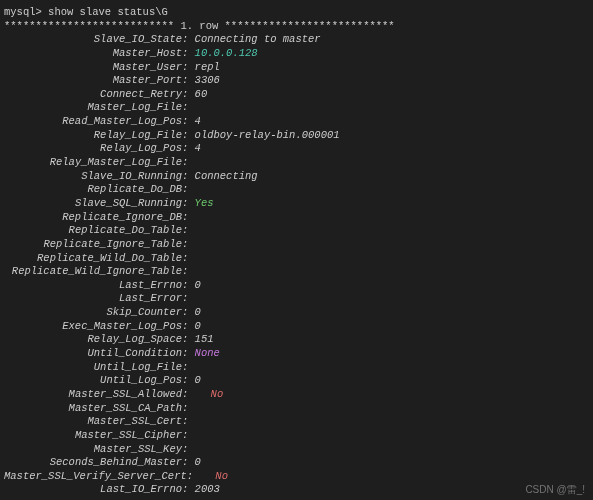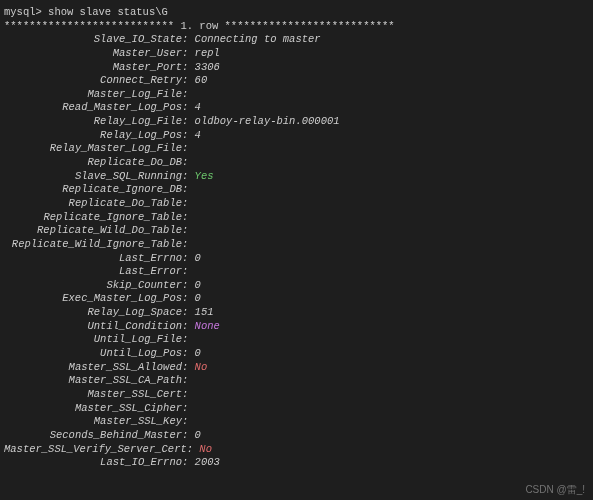--- a/index.html
+++ b/index.html
@@ -15,21 +15,21 @@
     position: relative;
     padding: 6px 0 0 4px;
   }
   .prompt-line { white-space: pre; }
   .kv-row { white-space: pre; font-style: italic; }
   .label { color: #cccccc; display: inline-block; text-align: right; min-width: 178px; }
   .sep { color: #cccccc; }
   .val { color: #cccccc; }
   .cyan { color: #4ec9b0; }
   .green { color: #6cc66c; }
-  .red { color: #e06c6c; }
+  .red { color: #e06c6c; margin-left: 16px; }
   .magenta { color: #c678dd; }
   .row-header { white-space: pre; }
   .watermark {
     position: absolute;
     right: 8px;
     bottom: 4px;
     color: #888888;
     font-size: 10px;
     font-family: sans-serif;
     opacity: 0.8;
@@ -37,28 +37,30 @@
   .fields-area { position: relative; }
 </style>
 </head>
 <body>
 
 <div class="prompt-line">mysql&gt; show slave status\G</div>
 <div class="row-header">*************************** 1. row ***************************</div>
 
 <div id="fields" class="fields-area">
     <div class="kv-row"><span class="label">Slave_IO_State</span><span class="sep">: </span><span class="val ">Connecting to master</span></div>
+    <div class="kv-row"><span class="label">Master_Host</span><span class="sep">: </span><span class="val cyan">10.0.0.128</span></div>
     <div class="kv-row"><span class="label">Master_User</span><span class="sep">: </span><span class="val ">repl</span></div>
     <div class="kv-row"><span class="label">Master_Port</span><span class="sep">: </span><span class="val ">3306</span></div>
     <div class="kv-row"><span class="label">Connect_Retry</span><span class="sep">: </span><span class="val ">60</span></div>
     <div class="kv-row"><span class="label">Master_Log_File</span><span class="sep">: </span><span class="val "></span></div>
     <div class="kv-row"><span class="label">Read_Master_Log_Pos</span><span class="sep">: </span><span class="val ">4</span></div>
     <div class="kv-row"><span class="label">Relay_Log_File</span><span class="sep">: </span><span class="val ">oldboy-relay-bin.000001</span></div>
     <div class="kv-row"><span class="label">Relay_Log_Pos</span><span class="sep">: </span><span class="val ">4</span></div>
     <div class="kv-row"><span class="label">Relay_Master_Log_File</span><span class="sep">: </span><span class="val "></span></div>
+    <div class="kv-row"><span class="label">Slave_IO_Running</span><span class="sep">: </span><span class="val ">Connecting</span></div>
     <div class="kv-row"><span class="label">Replicate_Do_DB</span><span class="sep">: </span><span class="val "></span></div>
     <div class="kv-row"><span class="label">Slave_SQL_Running</span><span class="sep">: </span><span class="val green">Yes</span></div>
     <div class="kv-row"><span class="label">Replicate_Ignore_DB</span><span class="sep">: </span><span class="val "></span></div>
     <div class="kv-row"><span class="label">Replicate_Do_Table</span><span class="sep">: </span><span class="val "></span></div>
     <div class="kv-row"><span class="label">Replicate_Ignore_Table</span><span class="sep">: </span><span class="val "></span></div>
     <div class="kv-row"><span class="label">Replicate_Wild_Do_Table</span><span class="sep">: </span><span class="val "></span></div>
     <div class="kv-row"><span class="label">Replicate_Wild_Ignore_Table</span><span class="sep">: </span><span class="val "></span></div>
     <div class="kv-row"><span class="label">Last_Errno</span><span class="sep">: </span><span class="val ">0</span></div>
     <div class="kv-row"><span class="label">Last_Error</span><span class="sep">: </span><span class="val "></span></div>
     <div class="kv-row"><span class="label">Skip_Counter</span><span class="sep">: </span><span class="val ">0</span></div>

